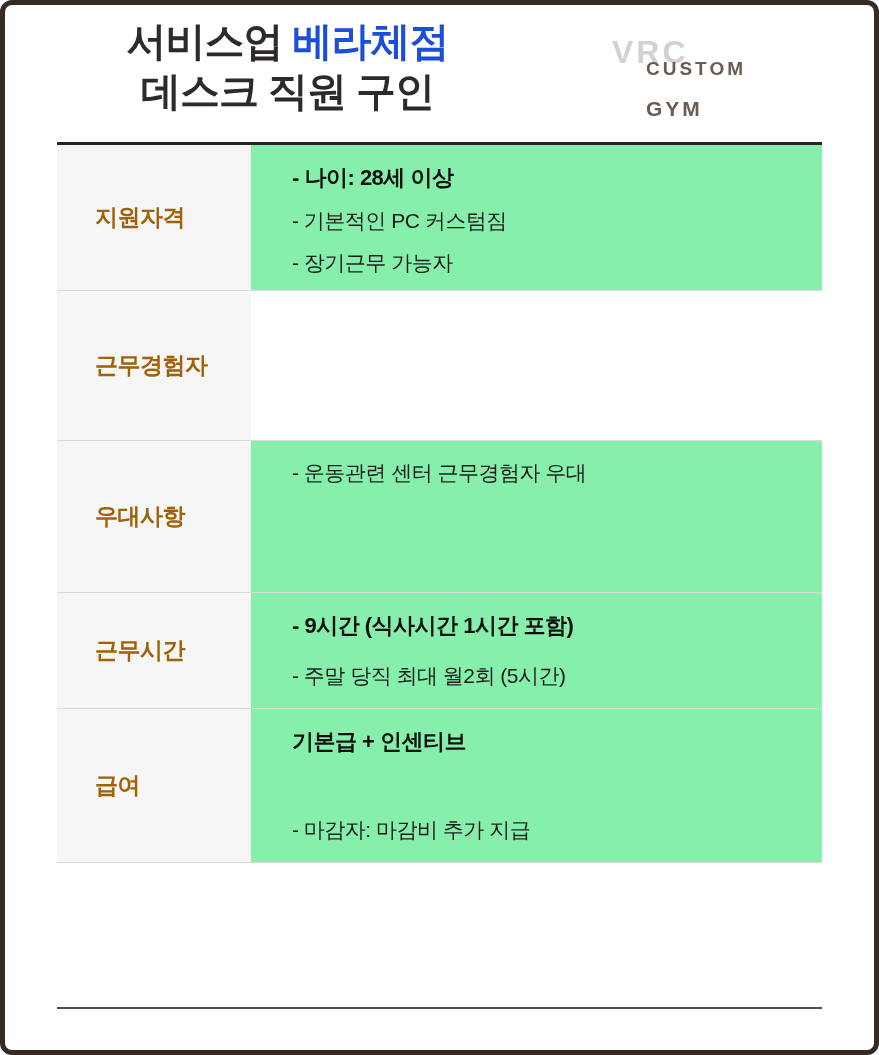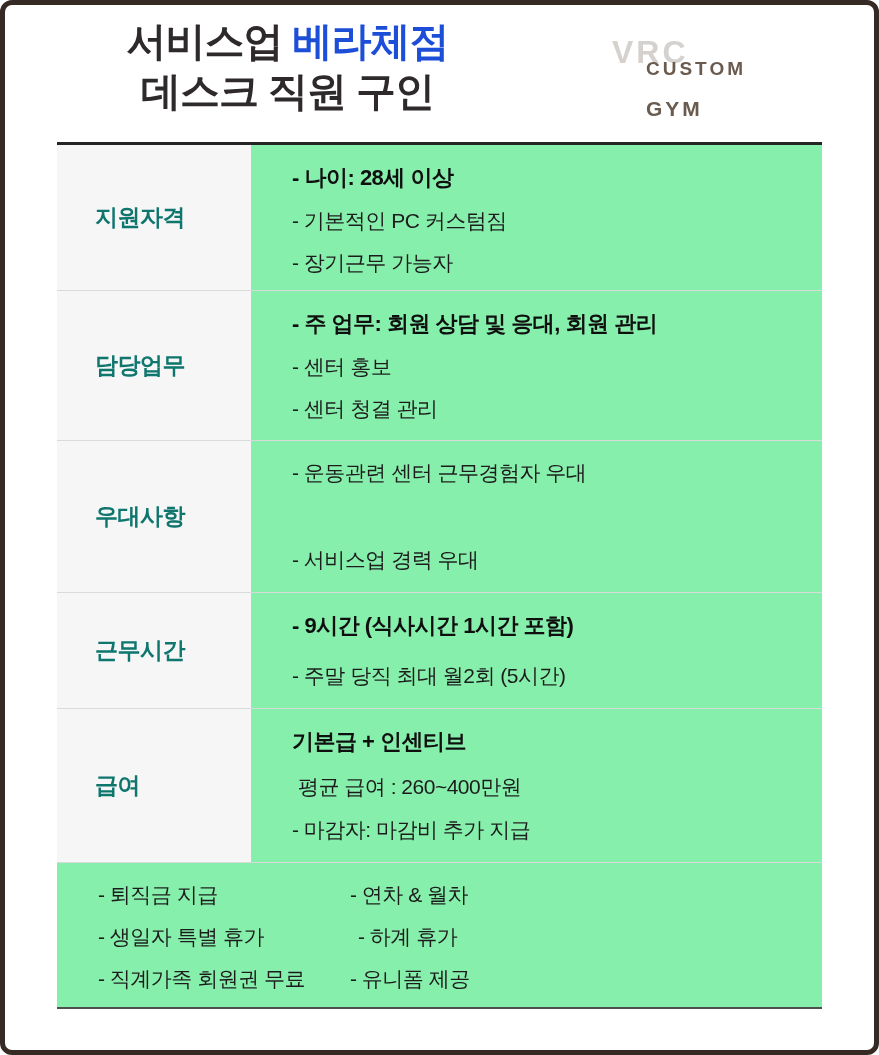--- a/index.html
+++ b/index.html
@@ -59,21 +59,21 @@
     border-bottom:1px solid #dadada;
   }
   .row:last-child { border-bottom:none; }
   .label-cell {
     width:194px;
     background:#f6f6f7;
     display:flex; align-items:center;
     padding-left:38px;
     font-size:23px; font-weight:700;
     letter-spacing:-0.5px;
-    color:#0f766e;
+    color:#a16207;
   }
   .content-cell {
     flex:1;
     display:flex; flex-direction:column; justify-content:space-between;
     gap:14px;
     padding:18px 10px 18px 41px;
     background:#86efac;
   }
   .detail {
     font-size:21px;
@@ -121,63 +121,42 @@
   <div class="row r0">
     <div class="label-cell">지원자격</div>
     <div class="content-cell">
       <div class="detail b">- 나이: 28세 이상</div>
       <div class="detail">- 기본적인 PC 커스텀짐</div>
       <div class="detail">- 장기근무 가능자</div>
     </div>
   </div>
 
   <div class="row r1">
-    <div class="label-cell">담당업무</div>
-    <div class="content-cell">
-      <div class="detail b">- 주 업무: 회원 상담 및 응대, 회원 관리</div>
-      <div class="detail">- 센터 홍보</div>
-      <div class="detail">- 센터 청결 관리</div>
-    </div>
+    <div class="label-cell">근무경험자</div>
   </div>
 
   <div class="row r2">
     <div class="label-cell">우대사항</div>
     <div class="content-cell">
       <div class="detail">- 운동관련 센터 근무경험자 우대</div>
-      <div class="detail">- 서비스업 경력 우대</div>
     </div>
   </div>
 
   <div class="row r3">
     <div class="label-cell">근무시간</div>
     <div class="content-cell">
       <div class="detail b">- 9시간 (식사시간 1시간 포함)</div>
       <div class="detail">- 주말 당직 최대 월2회 (5시간)</div>
     </div>
   </div>
 
   <div class="row r4">
     <div class="label-cell">급여</div>
     <div class="content-cell">
       <div class="detail b">기본급 + 인센티브</div>
-      <div class="detail indent">평균 급여 : 260~400만원</div>
       <div class="detail">- 마감자: 마감비 추가 지급</div>
     </div>
   </div>
 
   <div class="row r5">
-    <div class="content-cell">
-      <div class="twocol">
-        <div class="detail left">- 퇴직금 지급</div>
-        <div class="detail right">- 연차 &amp; 월차</div>
-      </div>
-      <div class="twocol">
-        <div class="detail left">- 생일자 특별 휴가</div>
-        <div class="detail right indent">- 하계 휴가</div>
-      </div>
-      <div class="twocol">
-        <div class="detail left">- 직계가족 회원권 무료</div>
-        <div class="detail right">- 유니폼 제공</div>
-      </div>
-    </div>
   </div>
 
 </div>
 
 </body></html>

